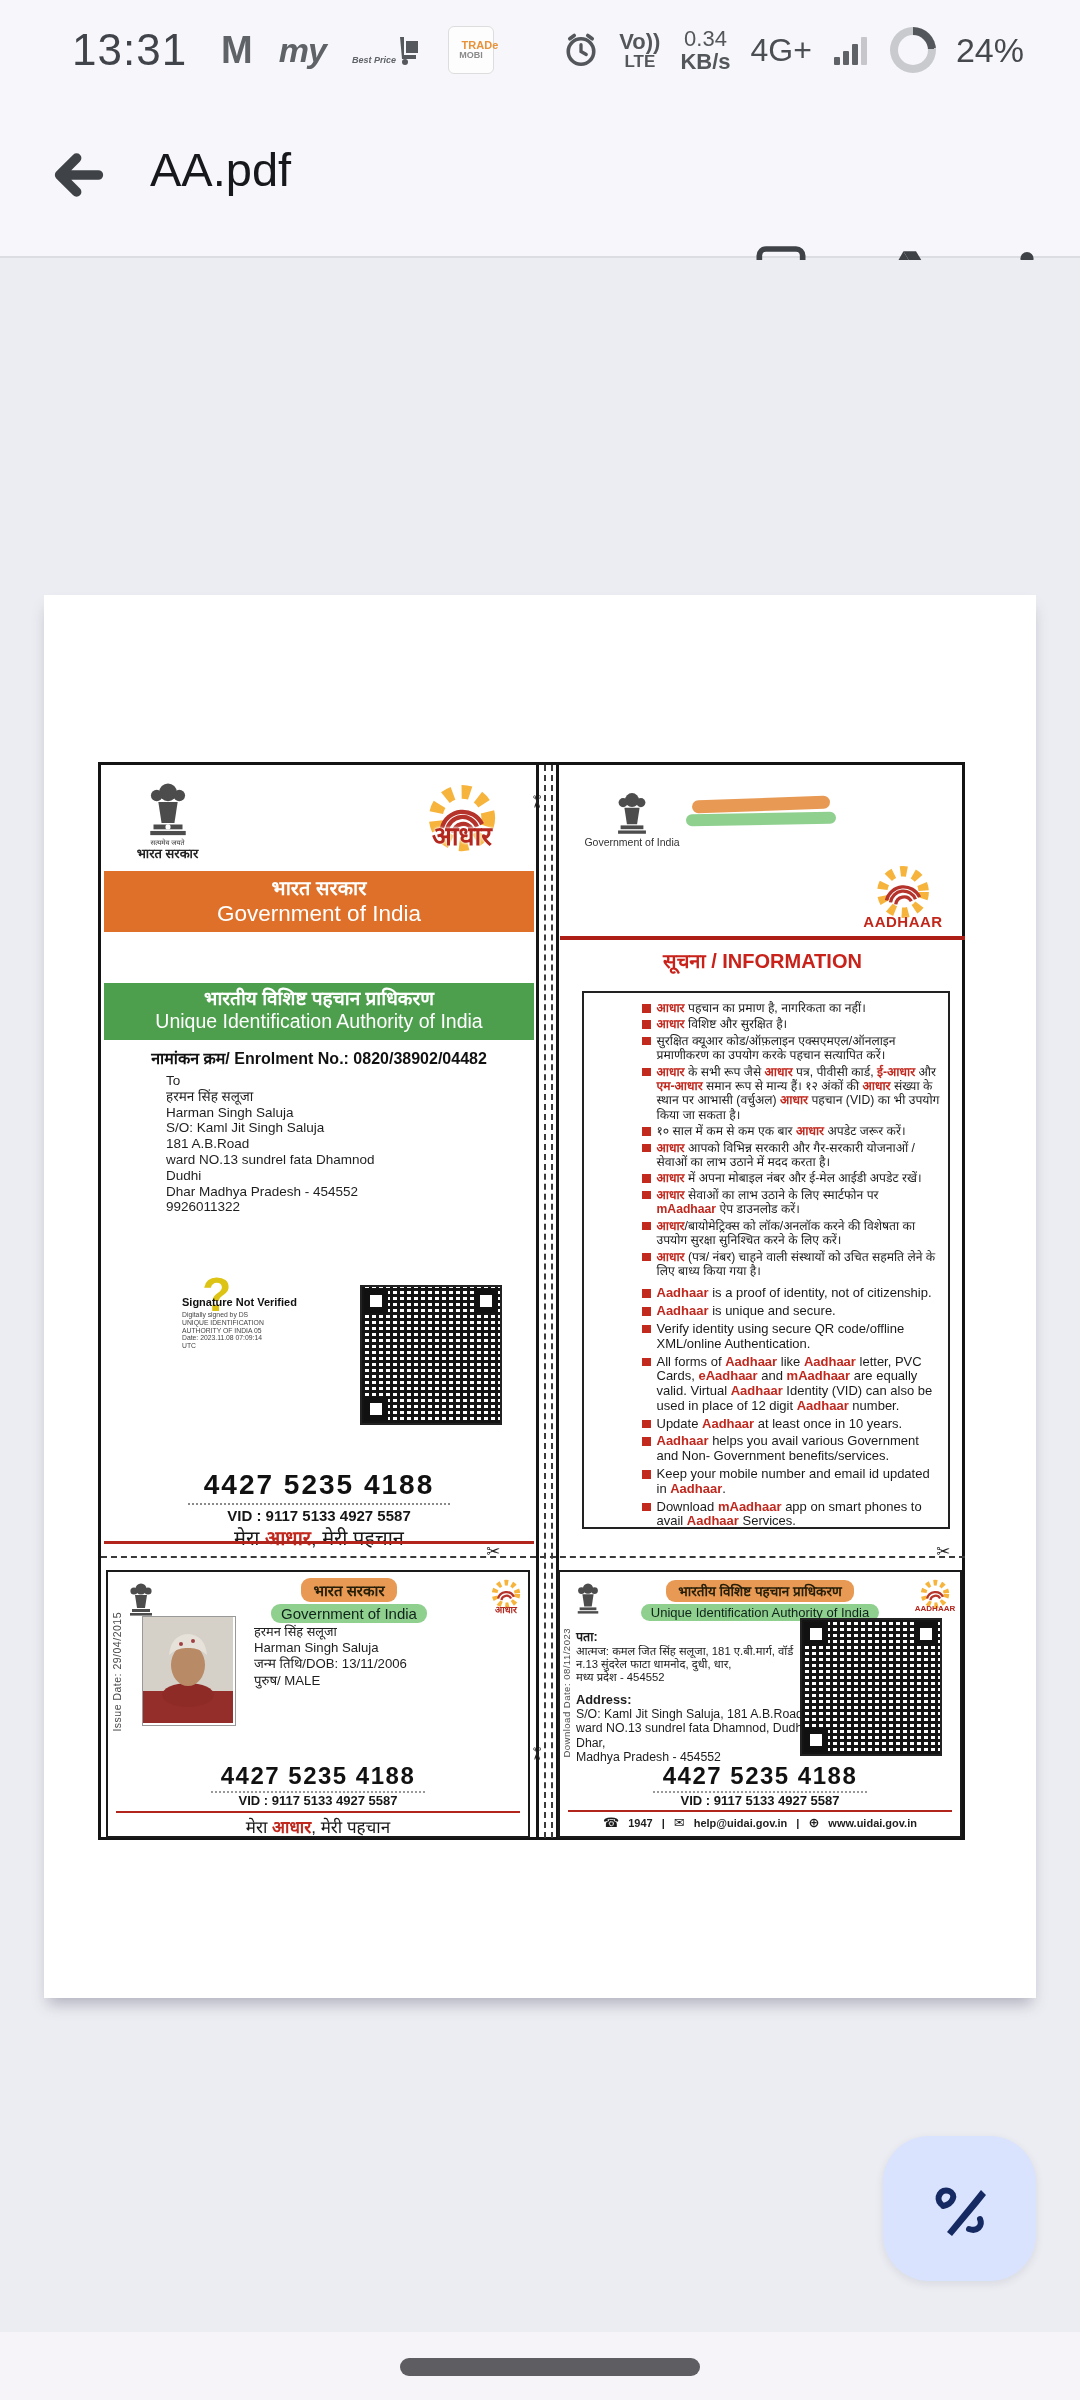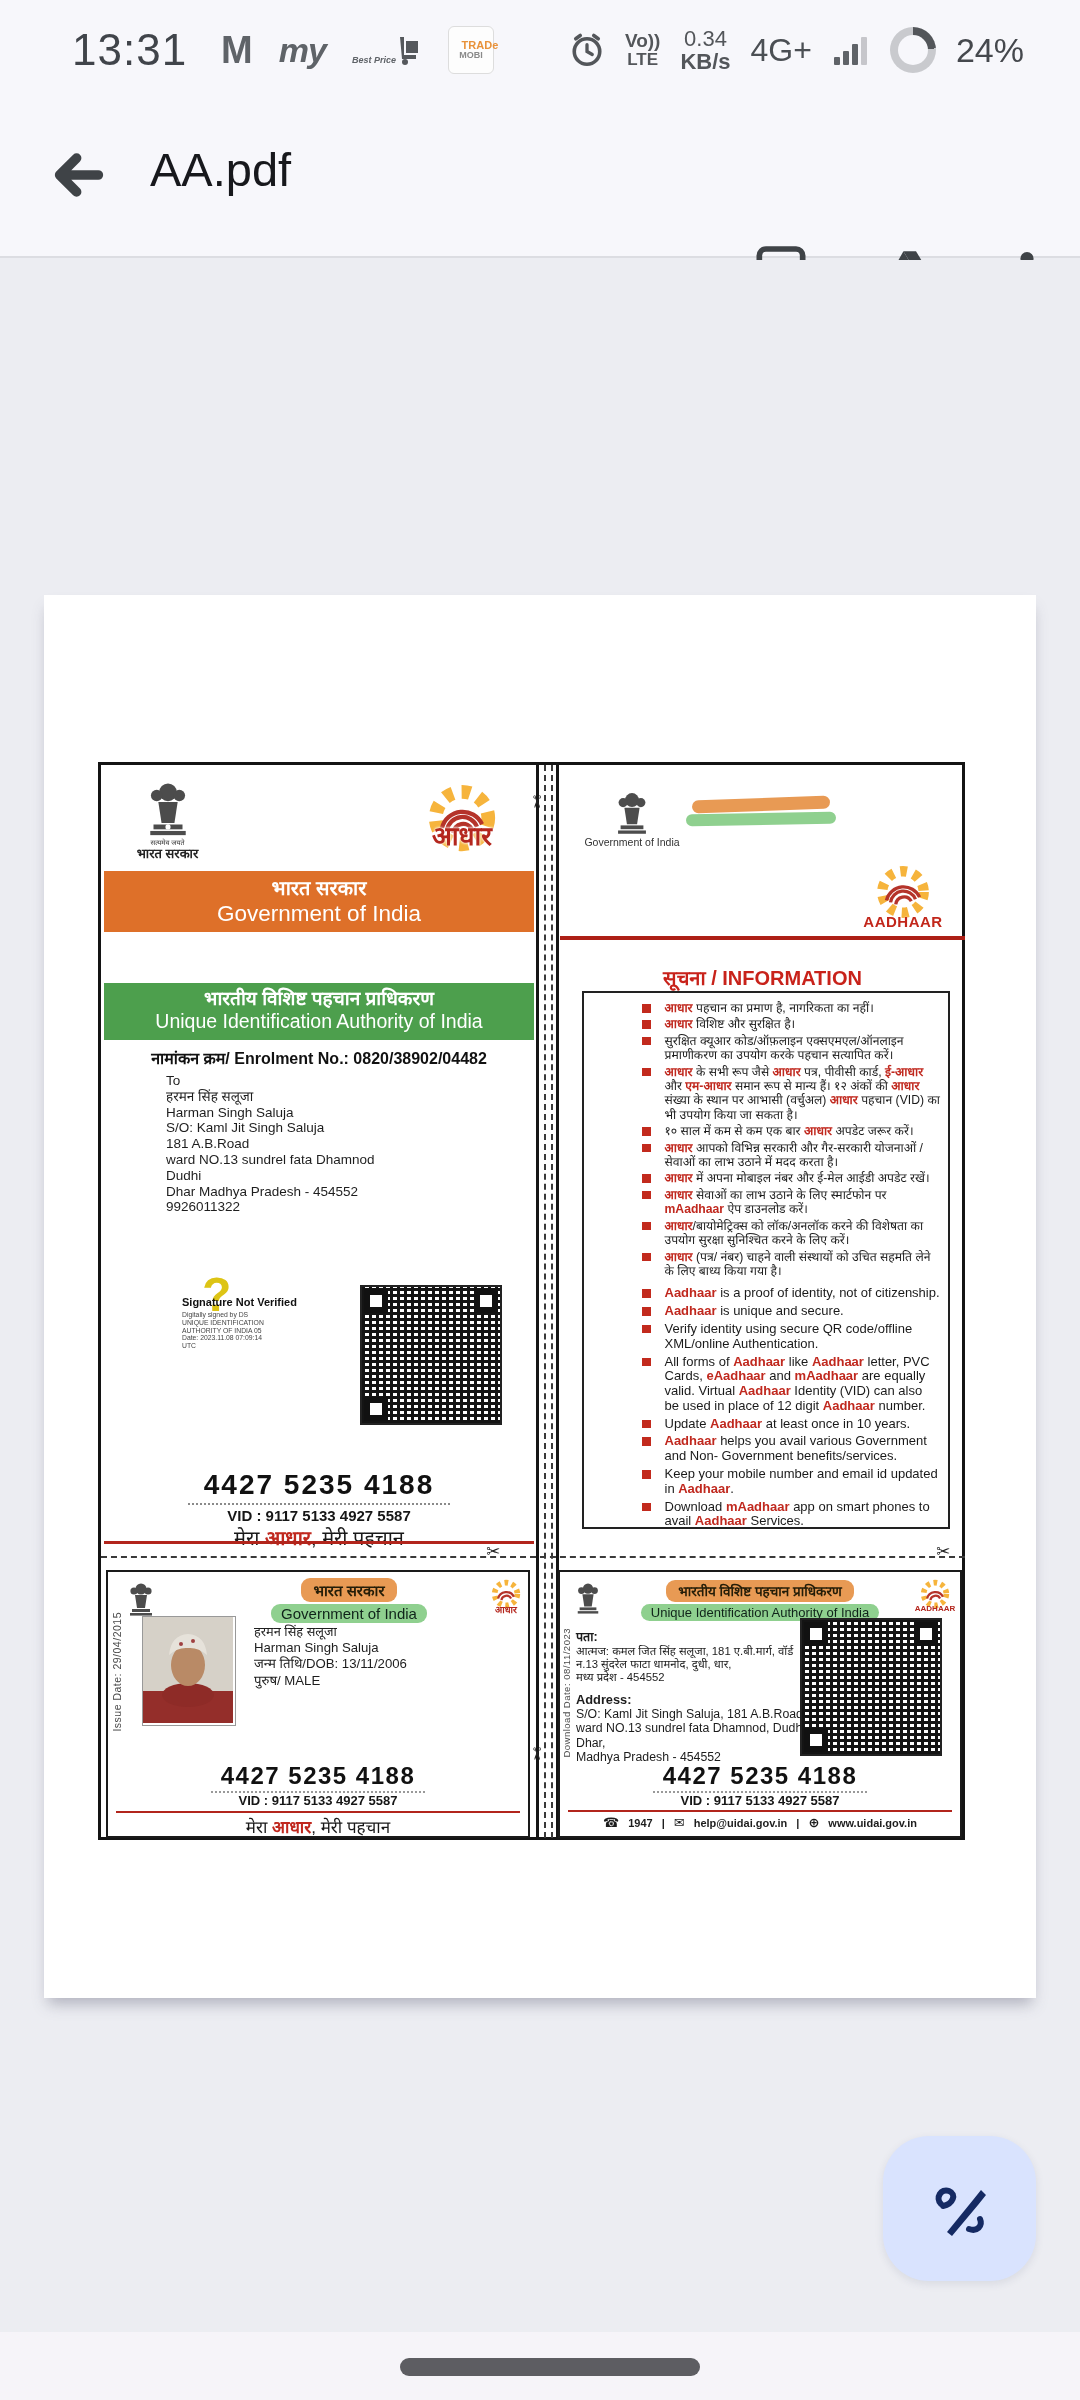--- a/index.html
+++ b/index.html
@@ -14,21 +14,21 @@
   .gmail-g{font-size:38px;font-weight:700;color:#5f6368;}
   .my-g{font-size:34px;font-weight:800;font-style:italic;color:#5f6368;letter-spacing:-1px;}
   .cart-wrap{display:flex;flex-direction:row;align-items:flex-end;font-style:italic;}
   .cart-wrap .bp{font-size:9px;font-weight:700;color:#5f6368;}
   .tm-icon{width:44px;height:46px;background:#fdfdfd;border-radius:6px;border:1px solid #ddd;
            display:flex;flex-direction:column;align-items:center;justify-content:center;line-height:1;}
   .tm-icon .t1{font-size:11px;font-weight:800;color:#e8923a;margin-left:18px;}
   .tm-icon .t2{font-size:9px;font-weight:700;color:#8a8a8a;}
   .sb-right{margin-left:auto;display:flex;align-items:center;gap:20px;color:#53565a;}
   .stack{display:flex;flex-direction:column;align-items:center;line-height:1.05;font-weight:700;}
-  .stack .a{font-size:19px;} .stack .b{font-size:17px;}
+  .stack .a{font-size:22px;} .stack .b{font-size:17px;}
   .speed .a{font-size:22px;font-weight:400;} .speed .b{font-size:22px;font-weight:700;}
   .net4g{font-size:32px;color:#4b4f54;}
   .batt-ring{width:46px;height:46px;border-radius:50%;
              background:conic-gradient(#53565a 0 86deg,#c9cace 86deg 360deg);position:relative;}
   .batt-ring:before{content:"";position:absolute;inset:8px;border-radius:50%;background:#f7f7fb;}
   .batt-txt{font-size:34px;color:#45484d;}
   
   .toolbar{position:absolute;top:100px;left:0;width:1080px;height:158px;background:#f7f7fb;
            border-bottom:2px solid #dcdde2;box-sizing:border-box;}
   .tb-btn{position:absolute;background:none;border:none;padding:0;cursor:pointer;}
@@ -80,26 +80,26 @@
           font-size:28px;font-weight:700;letter-spacing:2px;color:#111;}
   .bignum span{border-bottom:2px dotted #8a8a8a;padding:0 16px 3px;}
   .vidline{position:absolute;left:57px;top:912px;width:436px;text-align:center;font-size:15px;font-weight:700;color:#161616;}
   .slogan{position:absolute;left:57px;top:929px;width:436px;text-align:center;font-size:20px;color:#181818;}
   .redrule{position:absolute;left:60px;top:946px;width:430px;height:3px;background:#b2251c;}
   
   .swoosh{position:absolute;left:642px;top:203px;width:150px;height:36px;}
   .swoosh .o{position:absolute;left:6px;top:0;width:138px;height:13px;background:#e89a54;border-radius:7px;transform:rotate(-2deg);}
   .swoosh .g{position:absolute;left:0;top:15px;width:150px;height:12px;background:#8fd08f;border-radius:6px;transform:rotate(-1deg);}
   .rrule2{position:absolute;left:516px;top:341px;width:405px;height:4px;background:#ad1f16;}
-  .info-title{position:absolute;left:516px;top:369px;width:405px;text-align:center;
+  .info-title{position:absolute;left:516px;top:352px;width:405px;text-align:center;
               font-size:20px;font-weight:700;color:#c8221a;}
   .info-box{position:absolute;left:538px;top:396px;width:368px;height:538px;border:2px solid #222;
             box-sizing:border-box;padding:8px 8px 8px 10px;overflow:hidden;}
   ul.blist{list-style:none;margin:0;padding:0;}
-  ul.blist li{display:flex;gap:14px;margin-bottom:2px;padding-left:48px;}
+  ul.blist li{display:flex;gap:6px;margin-bottom:2px;padding-left:48px;}
   .bsq{width:8.5px;height:8.5px;background:#c22a1d;margin-top:3px;flex:none;}
   ul.hi{font-size:12.2px;line-height:14.4px;color:#1a1a1a;}
   ul.en{font-size:13px;line-height:14.8px;color:#1a1a1a;margin-top:8px;}
   ul.en li{margin-bottom:3px;}
   
   .card{position:absolute;border:2px solid #1a1a1a;background:#fff;box-sizing:border-box;}
   .card-front{left:62px;top:975px;width:424px;height:268px;}
   .card-back{left:514px;top:975px;width:404px;height:268px;}
   .vtext{position:absolute;writing-mode:vertical-rl;transform:rotate(180deg);font-size:10.5px;color:#4a4a4a;letter-spacing:.5px;}
   .hl-o{background:#e89a54;border-radius:9px;padding:2px 12px;font-weight:700;color:#241d08;}

